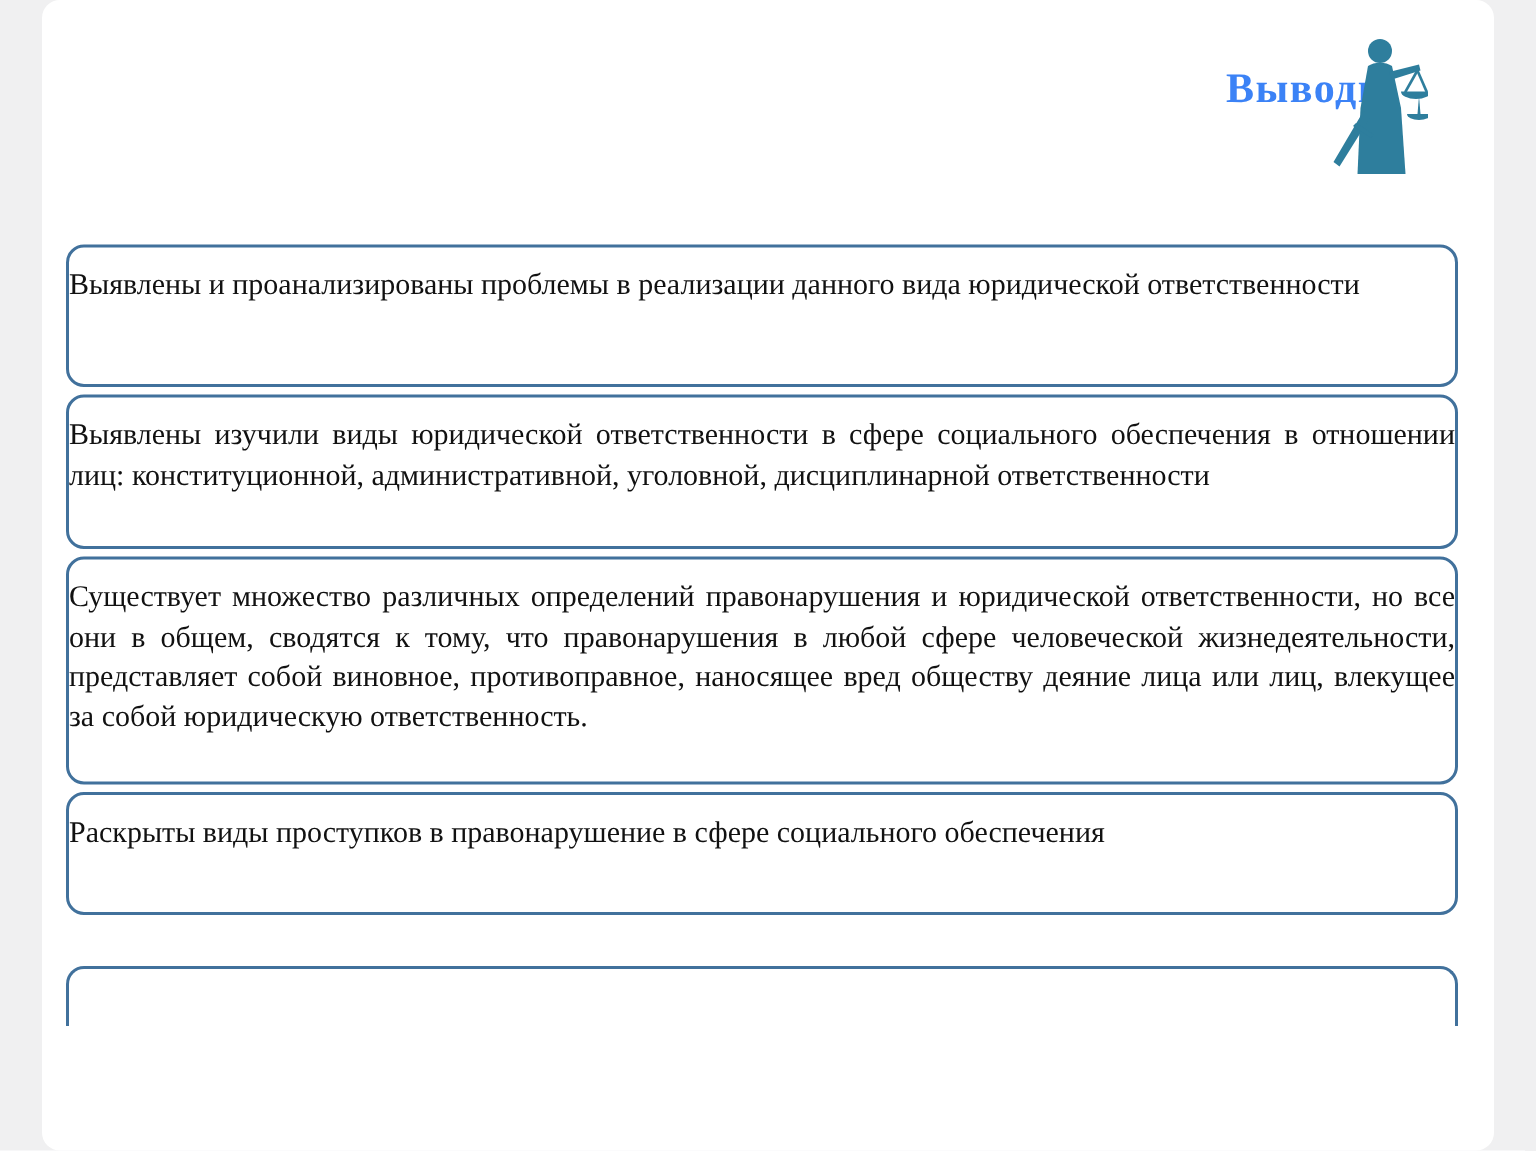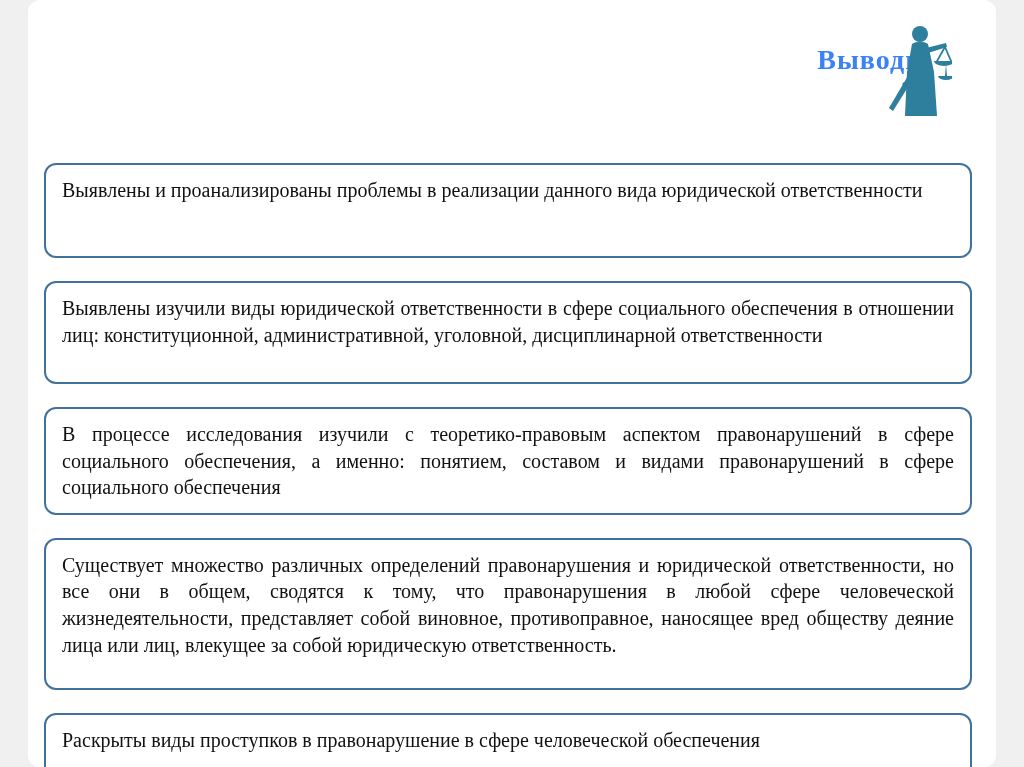--- a/index.html
+++ b/index.html
@@ -50,22 +50,22 @@
     position: absolute;
     top: 163px;
     left: 16px;
     right: 24px;
   }
   .box {
     box-sizing: border-box;
     border: 2px solid var(--box-border-color, #41719c);
     border-radius: 12px;
     background: var(--slide-background, #ffffff);
-    padding: 12px 16px;
-    margin-bottom: 23px;
+    padding: 12px 0;
+    margin-bottom: 5px;
   }
   .box p {
     margin: 0;
     font-size: 20px;
     line-height: 1.33;
     color: var(--text-color, #111111);
     text-align: justify;
   }
   .b1 { min-height: 95px; }
   .b2 { min-height: 103px; }
@@ -110,25 +110,22 @@
     </g>
   </svg>
 
   <div class="boxes">
     <div class="box b1">
       <p>Выявлены и проанализированы проблемы в реализации данного вида юридической ответственности</p>
     </div>
     <div class="box b2">
       <p>Выявлены изучили виды юридической ответственности в сфере социального обеспечения в отношении лиц: конституционной, административной, уголовной, дисциплинарной ответственности</p>
     </div>
-    <div class="box b3">
-      <p>В процессе исследования изучили с теоретико-правовым аспектом правонарушений в сфере социального обеспечения, а именно: понятием, составом и видами правонарушений в сфере социального обеспечения</p>
-    </div>
     <div class="box b4">
       <p>Существует множество различных определений правонарушения и юридической ответственности, но все они в общем, сводятся к тому, что правонарушения в любой сфере человеческой жизнедеятельности, представляет собой виновное, противоправное, наносящее вред обществу деяние лица или лиц, влекущее за собой юридическую ответственность.</p>
     </div>
     <div class="box b5">
-      <p>Раскрыты виды проступков в правонарушение в сфере человеческой обеспечения</p>
+      <p>Раскрыты виды проступков в правонарушение в сфере социального обеспечения</p>
     </div>
     <div class="box partial"></div>
   </div>
 
 </div>
 
 </body></html>

